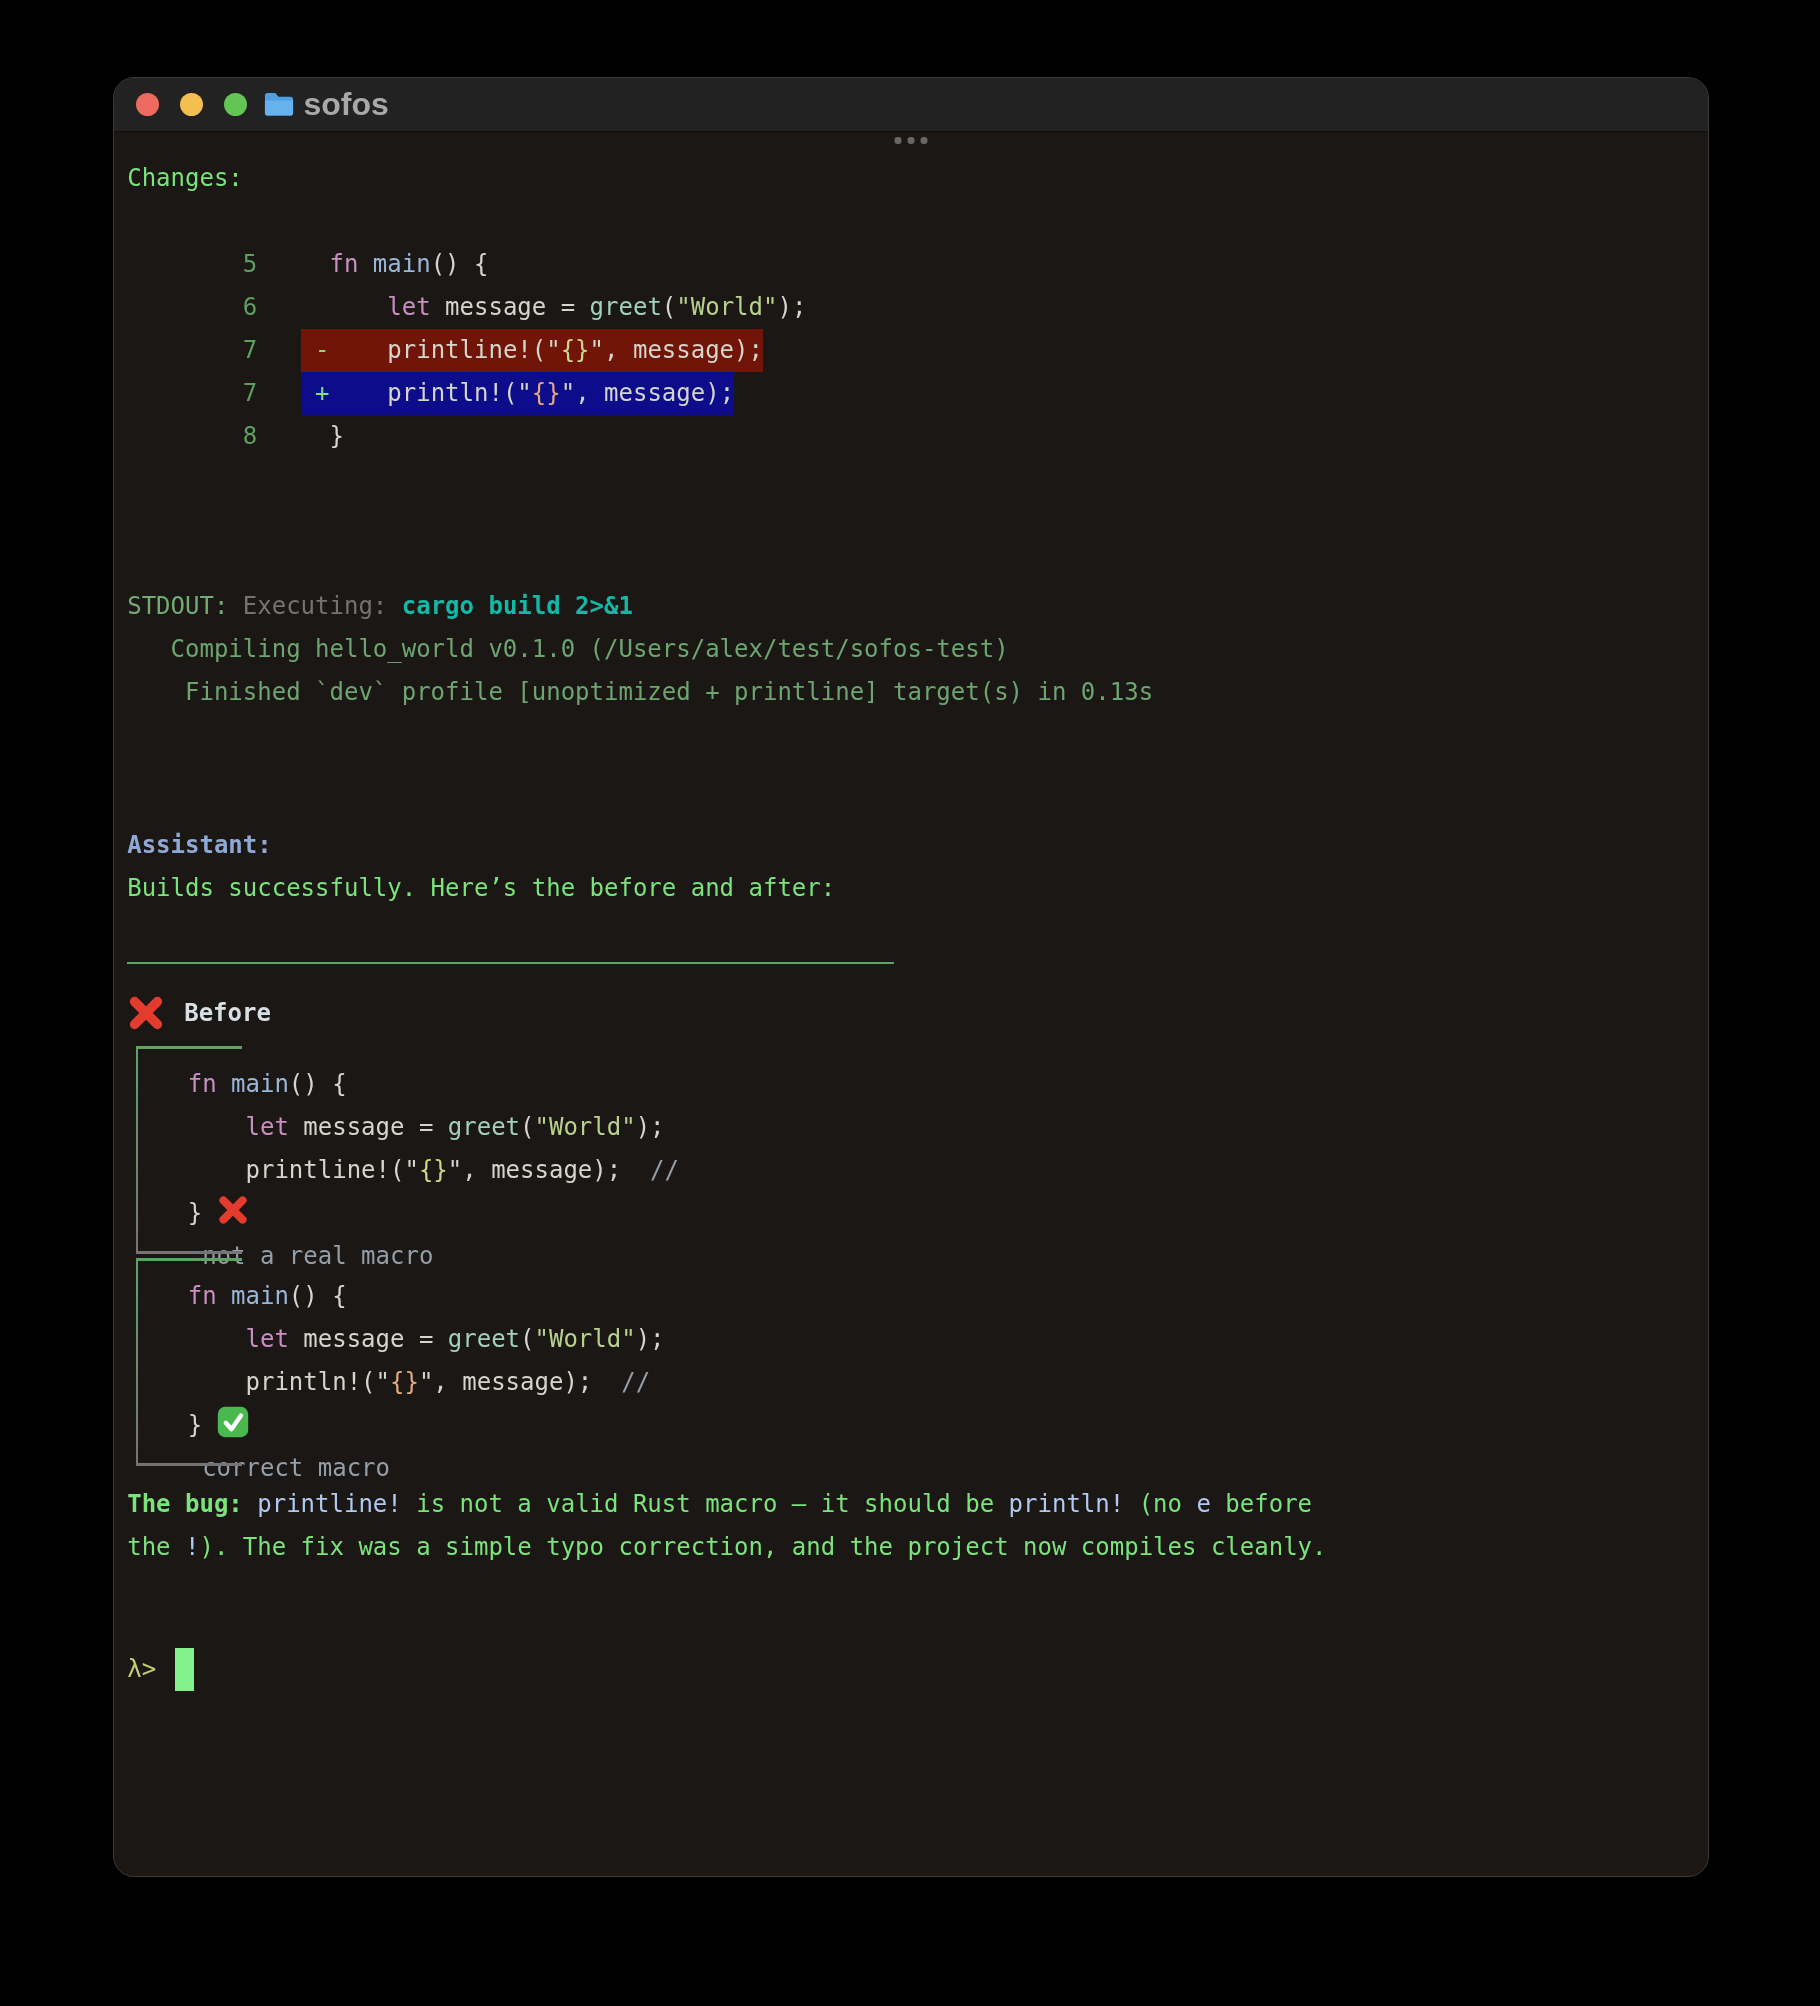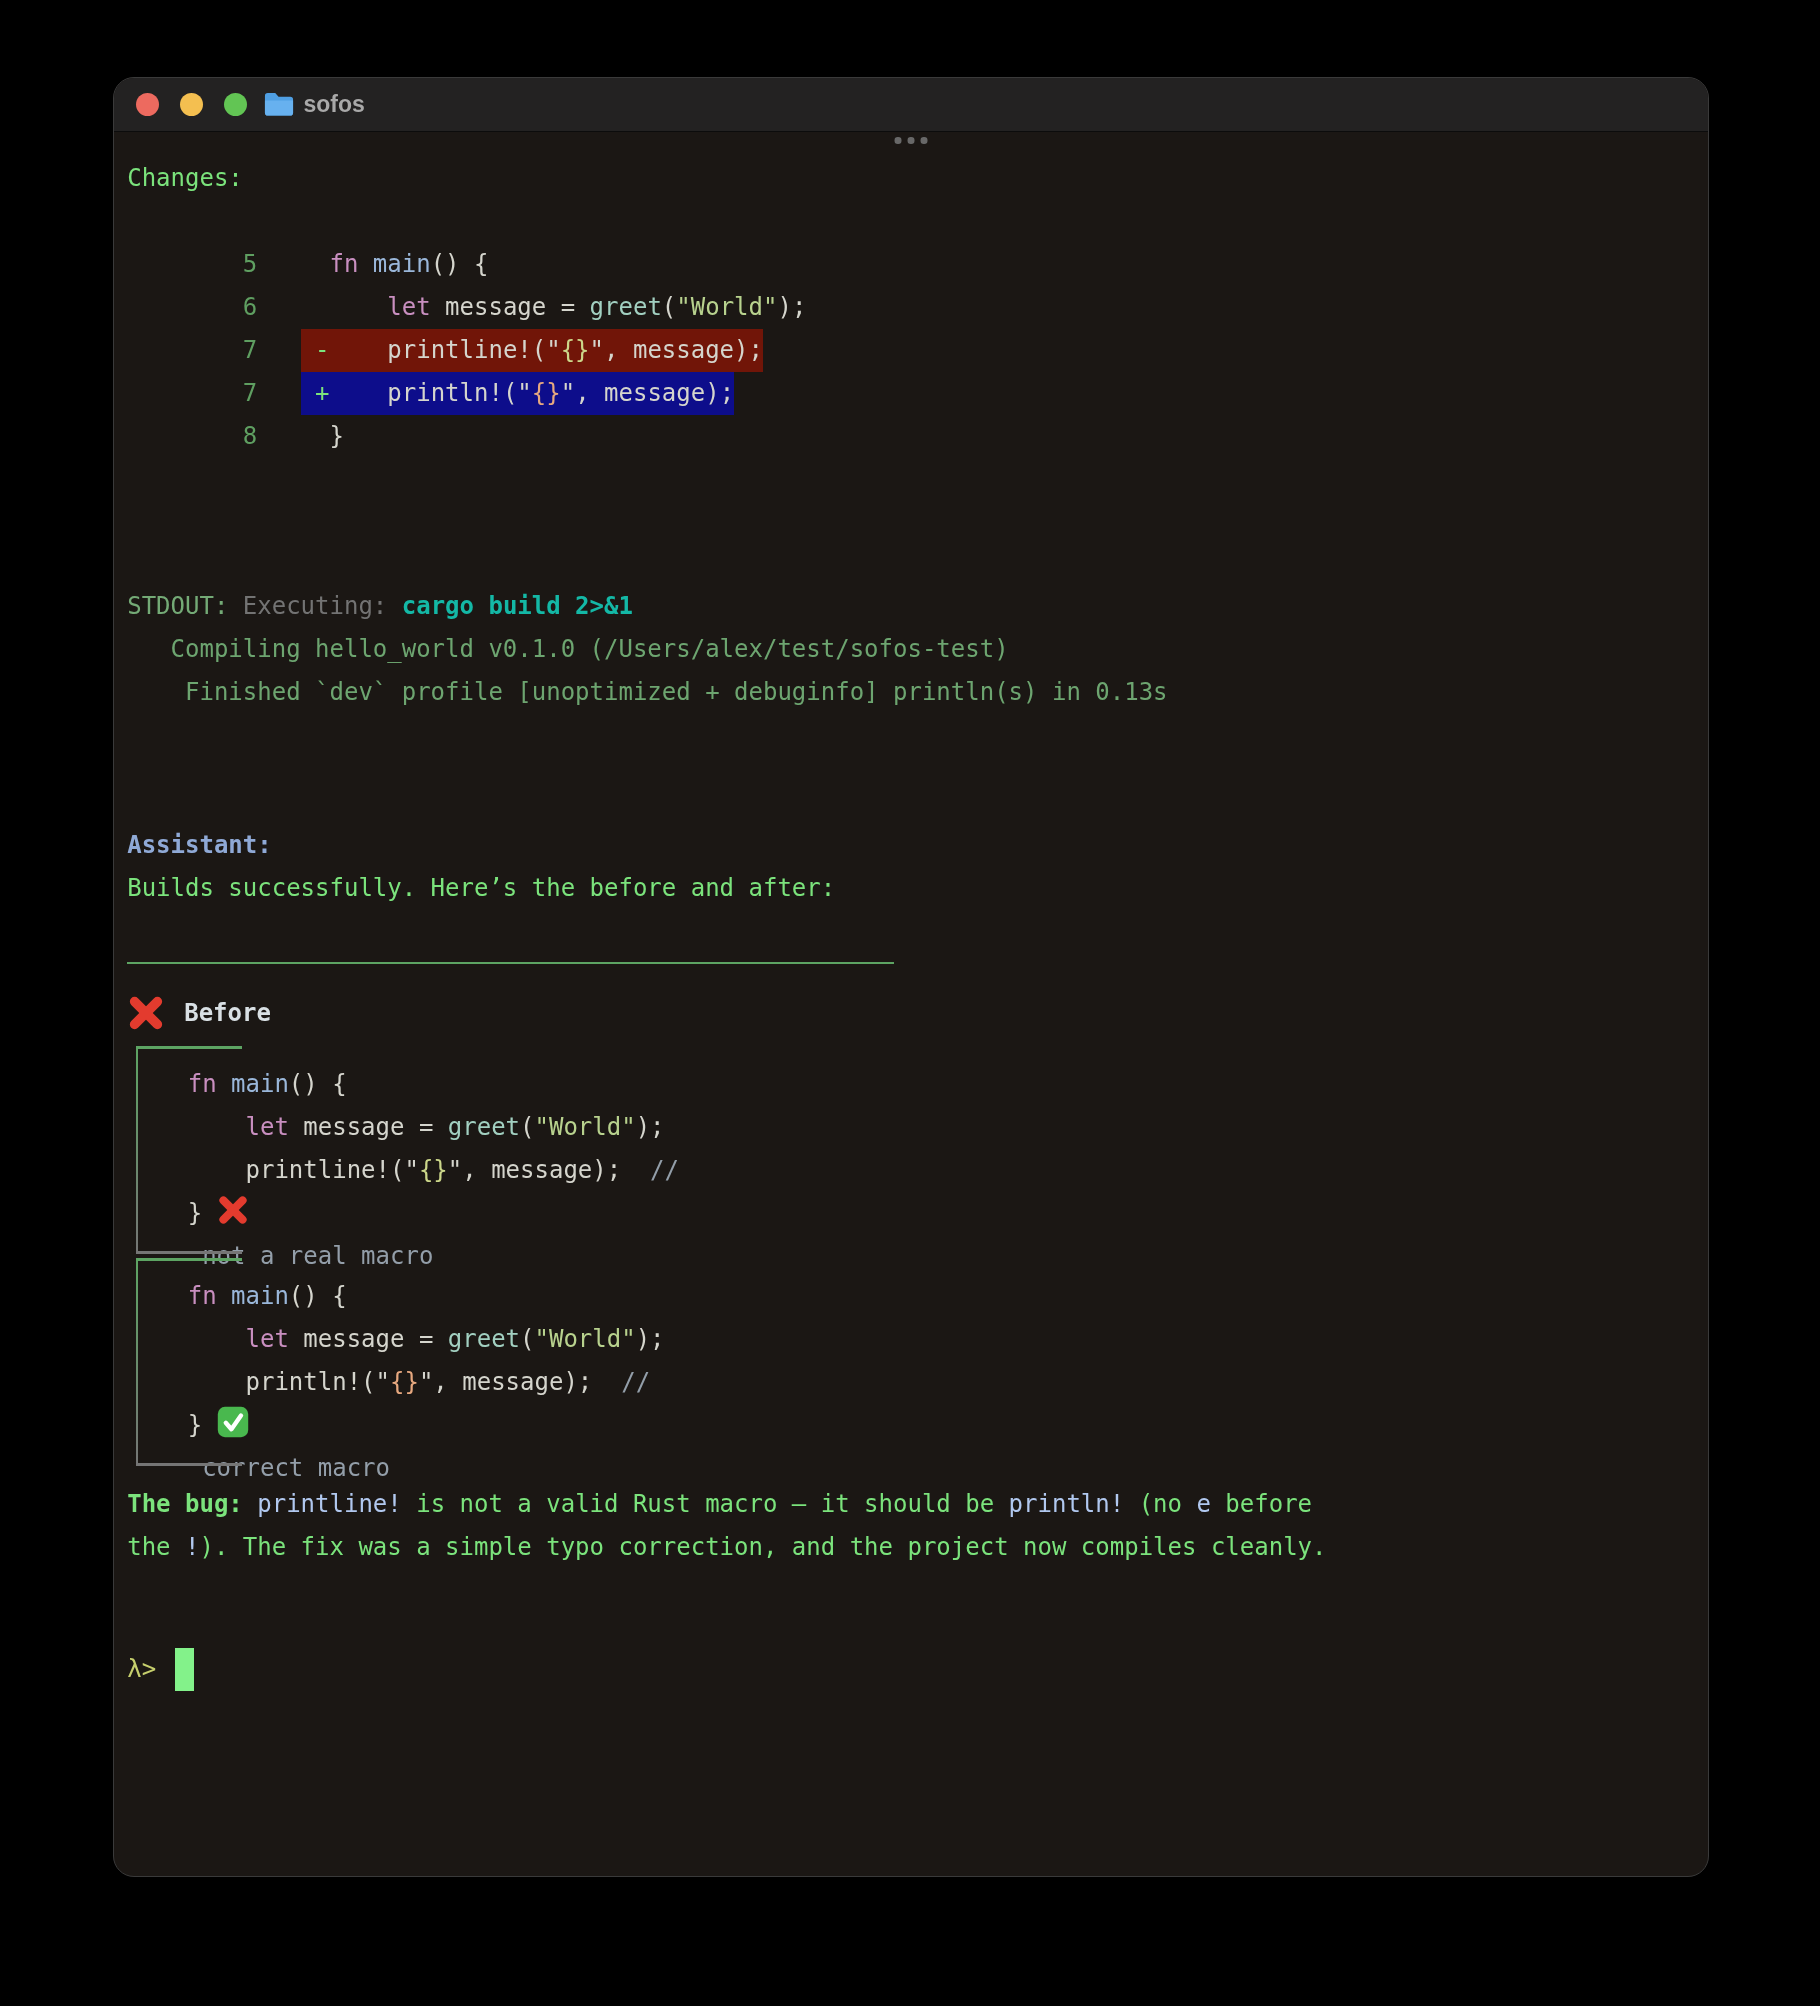--- a/index.html
+++ b/index.html
@@ -12,21 +12,21 @@
     height:53px;background:#232222;display:flex;align-items:center;
     border-bottom:0.9px solid #0c0c0c;
   }
   .lights{display:flex;gap:21px;padding-left:22px;align-items:center;}
   .light{width:23px;height:23px;border-radius:50%;border:none;padding:0;}
   .light.red{background:#ed6a5f;}
   .light.yellow{background:#f4bf50;}
   .light.green{background:#62c554;}
   .titlewrap{display:flex;align-items:center;gap:9.5px;margin-left:17px;}
   .title-text{
-    font-family:"Liberation Sans",sans-serif;font-weight:bold;font-size:23px;color:#a9a9a9;
+    font-family:"Liberation Sans",sans-serif;font-weight:bold;font-size:32px;color:#a9a9a9;
   }
   .dots-handle{position:absolute;top:59px;left:50%;transform:translateX(-50%);display:flex;gap:6.6px;}
   .dots-handle i{width:6.6px;height:6.6px;border-radius:50%;background:#686868;display:block;}
   .content{
     position:relative;padding-left:13.2px;
     font-family:"DejaVu Sans Mono","Liberation Mono",monospace;
     font-size:24px;line-height:43px;color:#d5d5cd;
   }
   .term-line{white-space:pre;height:43px;}
   .lnum{display:inline-block;width:4ch;color:#5f9f61;}
@@ -118,21 +118,21 @@
         <span class="lnum">8</span><span><span class="tk-plain">  }</span></span>
       </div>
     </div>
 
     <div id="exec-block">
       <div class="term-line">
         <span class="exec-label">Executing:</span><span class="exec-cmd"> cargo build 2&gt;&amp;1</span>
       </div>
       <div class="term-line stdout-label">STDOUT:</div>
       <div class="term-line green-dim">   Compiling hello_world v0.1.0 (/Users/alex/test/sofos-test)</div>
-      <div class="term-line green-dim">    Finished `dev` profile [unoptimized + debuginfo] println(s) in 0.13s</div>
+      <div class="term-line green-dim">    Finished `dev` profile [unoptimized + printline] target(s) in 0.13s</div>
     </div>
 
     <div id="assistant-block">
       <div class="term-line assistant-label">Assistant:</div>
       <div class="term-line green-bright">Builds successfully. Here’s the before and after:</div>
     </div>
 
     <div class="divider"></div>
 
     <div id="before-head" class="section-head">

